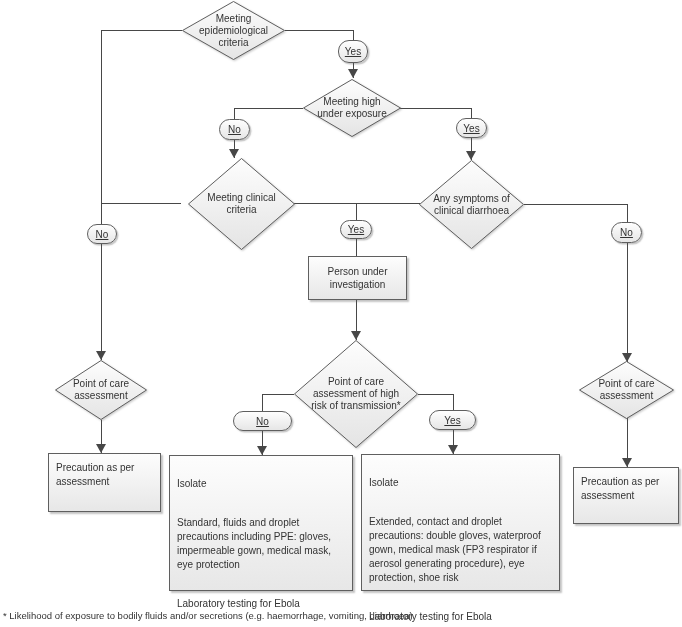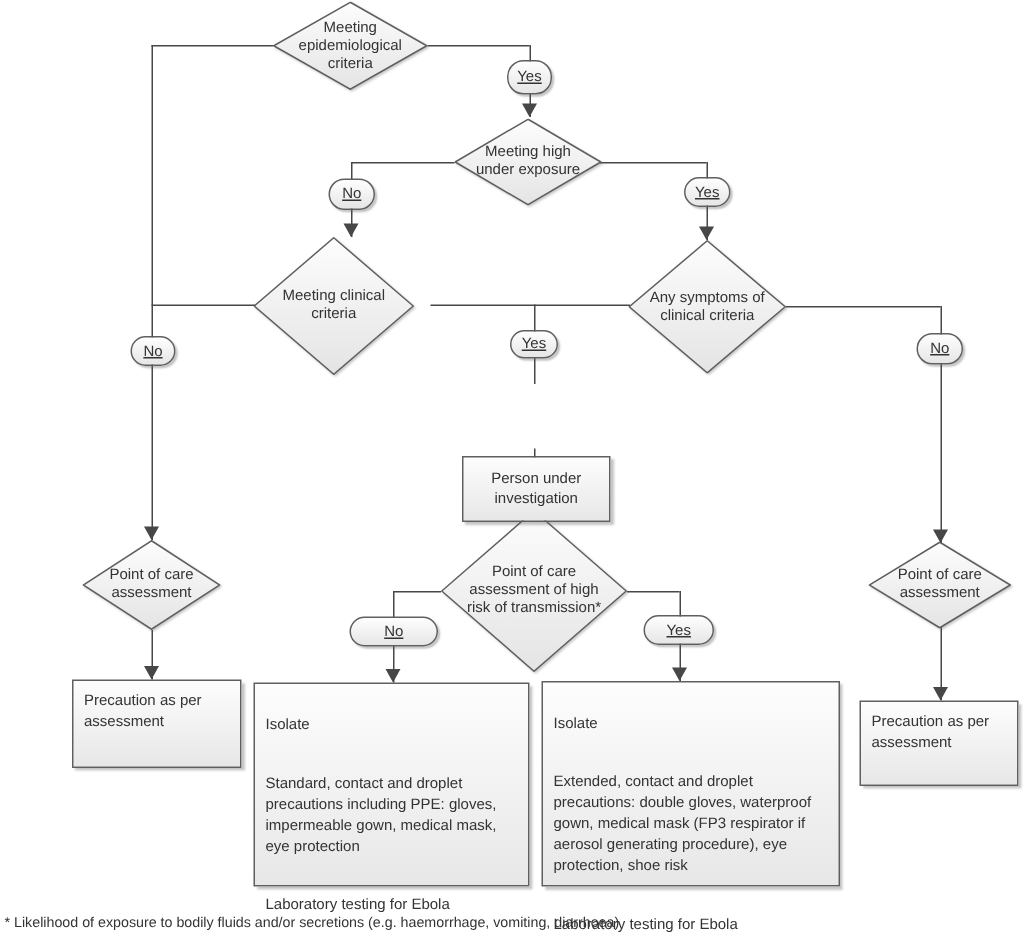--- a/index.html
+++ b/index.html
@@ -44,21 +44,21 @@
   .box{
     position:absolute;
     border:1px solid #5f5f5f;
     background:linear-gradient(180deg,#fdfdfd 0%,#e7e7e7 100%);
     box-shadow:2px 2px 1.5px rgba(90,90,90,0.35);
     box-sizing:border-box;
     font-size:10px;color:#333333;
   }
   .box.center{
     display:flex;align-items:center;justify-content:center;
-    text-align:center;white-space:pre-line;line-height:13px;margin-top:48px;
+    text-align:center;white-space:pre-line;line-height:13px;
   }
   .box.txt{
     padding:7px 7px 0 7px;line-height:14px;white-space:pre-line;
   }
   .box.txt p{margin:0 0 11px 0;}
   .footnote{
     position:absolute;left:3px;top:610px;
     font-size:9.5px;color:#333333;
   }
 </style>
@@ -118,34 +118,34 @@
   </div>
 
   <div class="diamond" style="left:303px;top:79px;width:98px;height:58px;">
     <svg width="98" height="58">
         <polygon points="49,0.5 97.5,29 49,57.5 0.5,29" fill="url(#shapeGrad)" stroke="#5f5f5f" stroke-width="1"></polygon>
       </svg>
     <div class="lbl">Meeting high
 under exposure</div>
   </div>
 
-  <div class="diamond" style="left:169px;top:158px;width:107px;height:92px;">
+  <div class="diamond" style="left:188px;top:158px;width:107px;height:92px;">
     <svg width="107" height="92">
         <polygon points="53.5,0.5 106.5,46 53.5,91.5 0.5,46" fill="url(#shapeGrad)" stroke="#5f5f5f" stroke-width="1"></polygon>
       </svg>
     <div class="lbl">Meeting clinical
 criteria</div>
   </div>
 
   <div class="diamond" style="left:419px;top:160px;width:105px;height:89px;">
     <svg width="105" height="89">
         <polygon points="52.5,0.5 104.5,44.5 52.5,88.5 0.5,44.5" fill="url(#shapeGrad)" stroke="#5f5f5f" stroke-width="1"></polygon>
       </svg>
     <div class="lbl">Any symptoms of
-clinical criteria</div>
+clinical diarrhoea</div>
   </div>
 
   <div class="diamond" style="left:55px;top:360px;width:92px;height:60px;">
     <svg width="92" height="60">
         <polygon points="46,0.5 91.5,30 46,59.5 0.5,30" fill="url(#shapeGrad)" stroke="#5f5f5f" stroke-width="1"></polygon>
       </svg>
     <div class="lbl">Point of care
 assessment</div>
   </div>
 
@@ -176,21 +176,21 @@
   <div class="oval" style="left:429px;top:410px;width:47px;height:20px;">Yes</div>
 
   <div class="box center" style="left:308px;top:256px;width:99px;height:44px;">Person under
 investigation</div>
 
   <div class="box txt" style="left:48px;top:453px;width:113px;height:59px;">Precaution as per
 assessment</div>
 
   <div class="box txt" style="left:169px;top:455px;width:184px;height:136px;">
     <p>Isolate</p>
-    <p>Standard, contact and droplet precautions including PPE: gloves, impermeable gown, medical mask, eye protection</p>
+    <p>Standard, fluids and droplet precautions including PPE: gloves, impermeable gown, medical mask, eye protection</p>
     <p>Laboratory testing for Ebola</p>
   </div>
 
   <div class="box txt" style="left:361px;top:454px;width:199px;height:137px;">
     <p>Isolate</p>
     <p>Extended, contact and droplet precautions: double gloves, waterproof gown, medical mask (FP3 respirator if aerosol generating procedure), eye protection, shoe risk</p>
     <p>Laboratory testing for Ebola</p>
   </div>
 
   <div class="box txt" style="left:573px;top:467px;width:106px;height:57px;">Precaution as per

